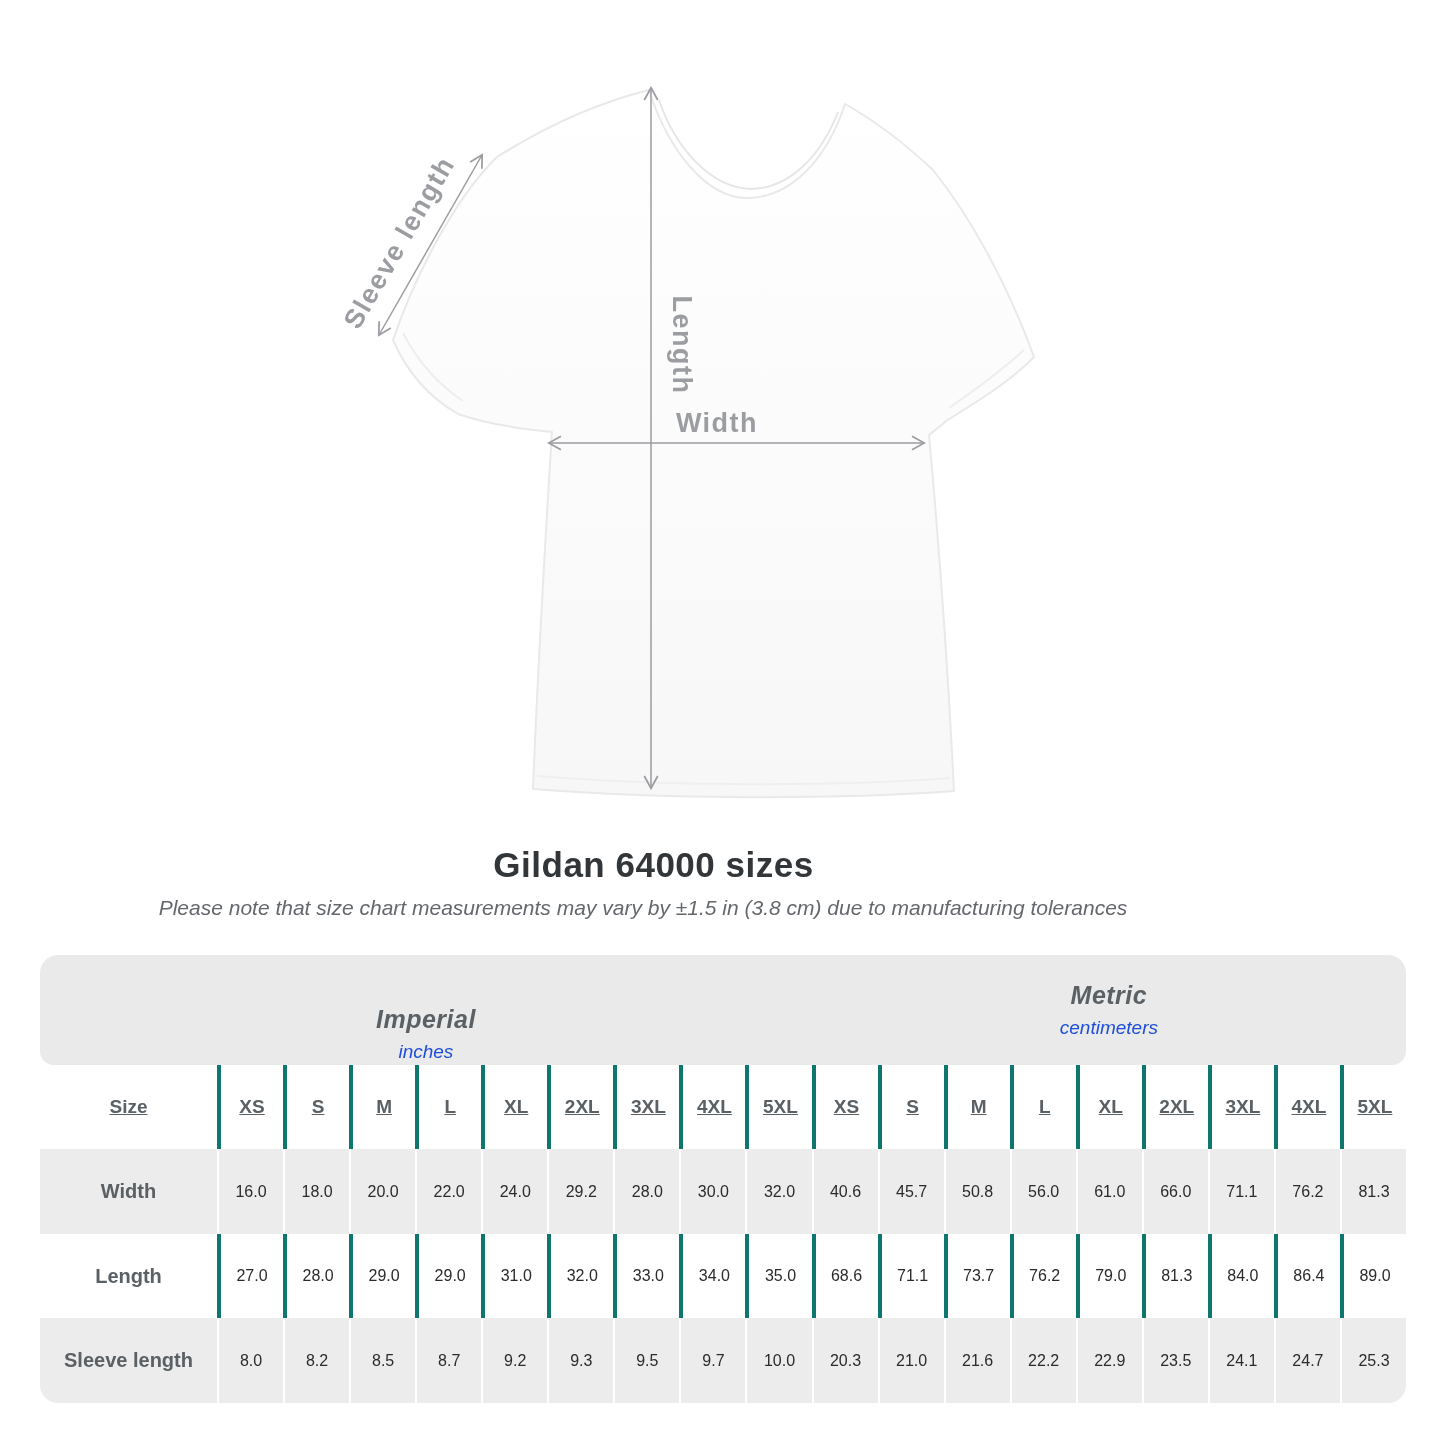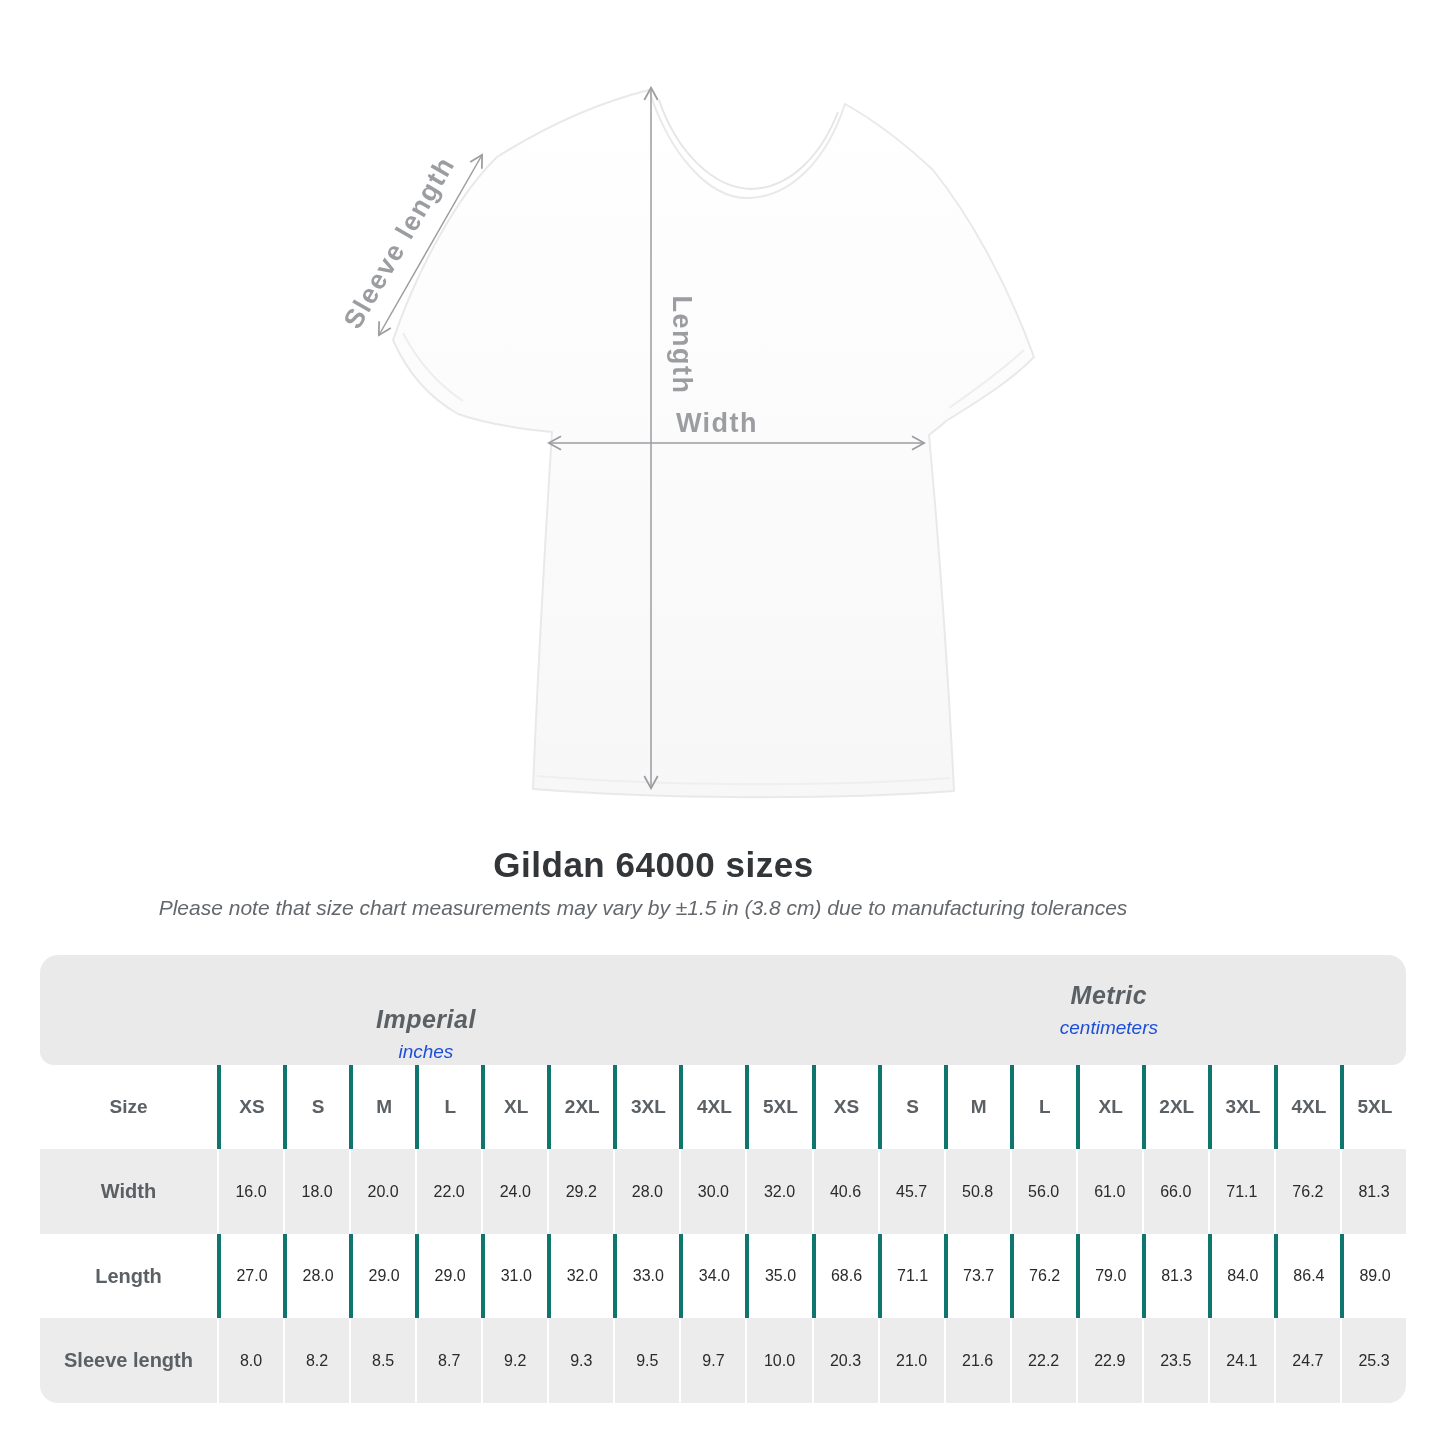--- a/index.html
+++ b/index.html
@@ -26,21 +26,21 @@
   .trow { display:grid; grid-template-columns:177px repeat(18, 1fr); }
   .trow .cell { display:flex; align-items:center; justify-content:center; }
   .trow.r-white { background:#ffffff; height:84px; }
   .trow.r-white .cell + .cell { border-left:4px solid #0f766e; }
   .trow.r-gray { background:#ececec; height:85px; }
   .trow.r-gray .cell + .cell { border-left:2px solid #ffffff; }
   .trow.last { border-radius:0 0 18px 18px; }
   .trow.last .cell:first-child { border-radius:0 0 0 18px; }
   .trow.last .cell:last-child { border-radius:0 0 18px 0; }
 
-  .cell.hdr { font-size:19px; font-weight:bold; color:#5b6064; }
+  .cell.hdr { font-size:19px; font-weight:bold; color:#5b6064;text-decoration:underline; }
   .cell.rowlab { font-size:20px; font-weight:bold; color:#5b6064; }
   .cell.val { font-size:16px; color:#2b2b2b; }
 </style>
 </head>
 <body>
 
 <div class="page">
 
   <svg class="diagram-svg" viewBox="0 0 1445 830">
     <defs>

